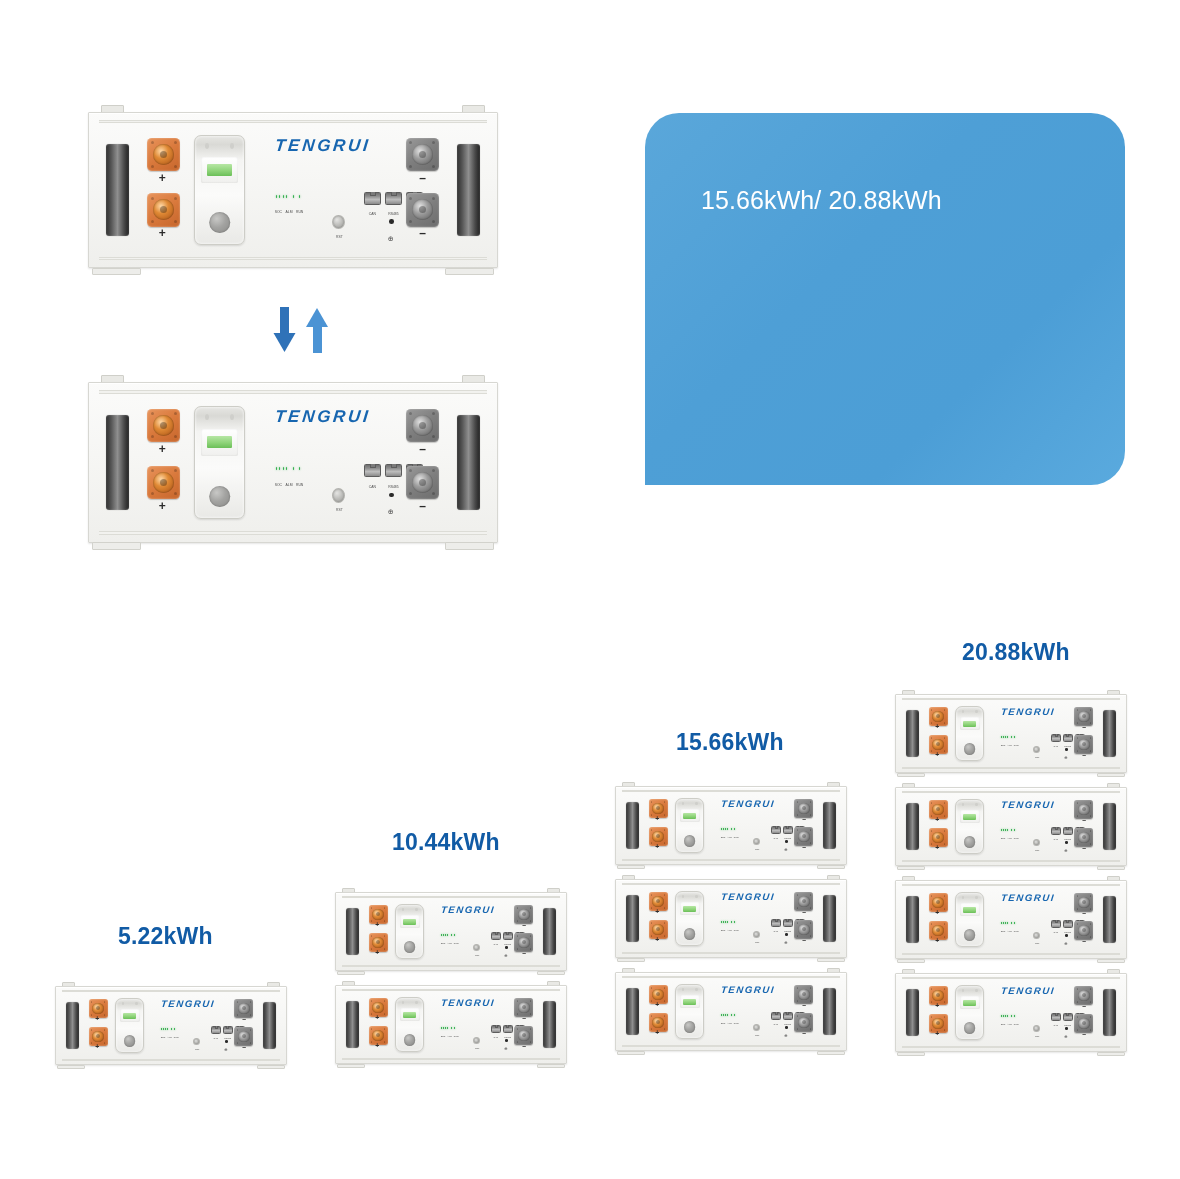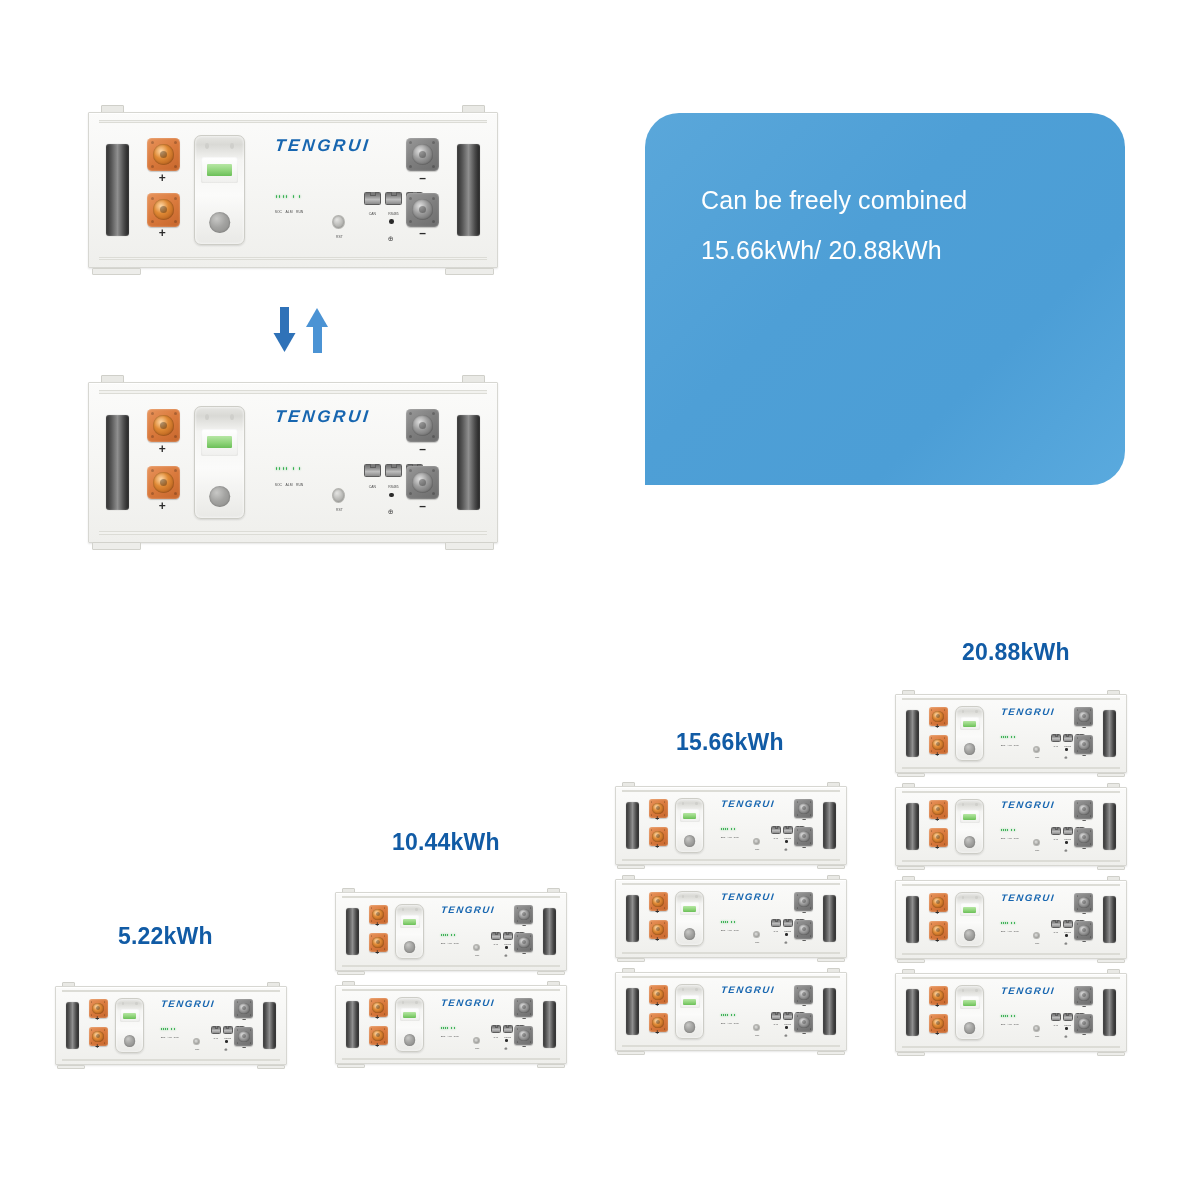--- a/index.html
+++ b/index.html
@@ -515,21 +515,20 @@
       </div>
       <div class="polarity" style="right:17.4%; top:74%; font-size:12px;">–</div>
     </div>
 
     <div class="ear ear-b ear-bl"></div>
     <div class="ear ear-b ear-br"></div>
   </div>
 
   <div id="info-panel">
     <div class="info-list">
-      <div class="info-line">Can be freely combined</div>
       <div class="info-line">15.66kWh/ 20.88kWh</div>
     </div>
   </div>
 
   <div class="cap-label" style="left:118px; top:923px;">5.22kWh</div>
   <div class="cap-label" style="left:392px; top:829px;">10.44kWh</div>
   <div class="cap-label" style="left:676px; top:729px;">15.66kWh</div>
   <div class="cap-label" style="left:962px; top:639px;">20.88kWh</div>
 
   <div class="stack" id="stack-1" style="left: 55px; top: 982px; width: 232px; height: 87px;">

